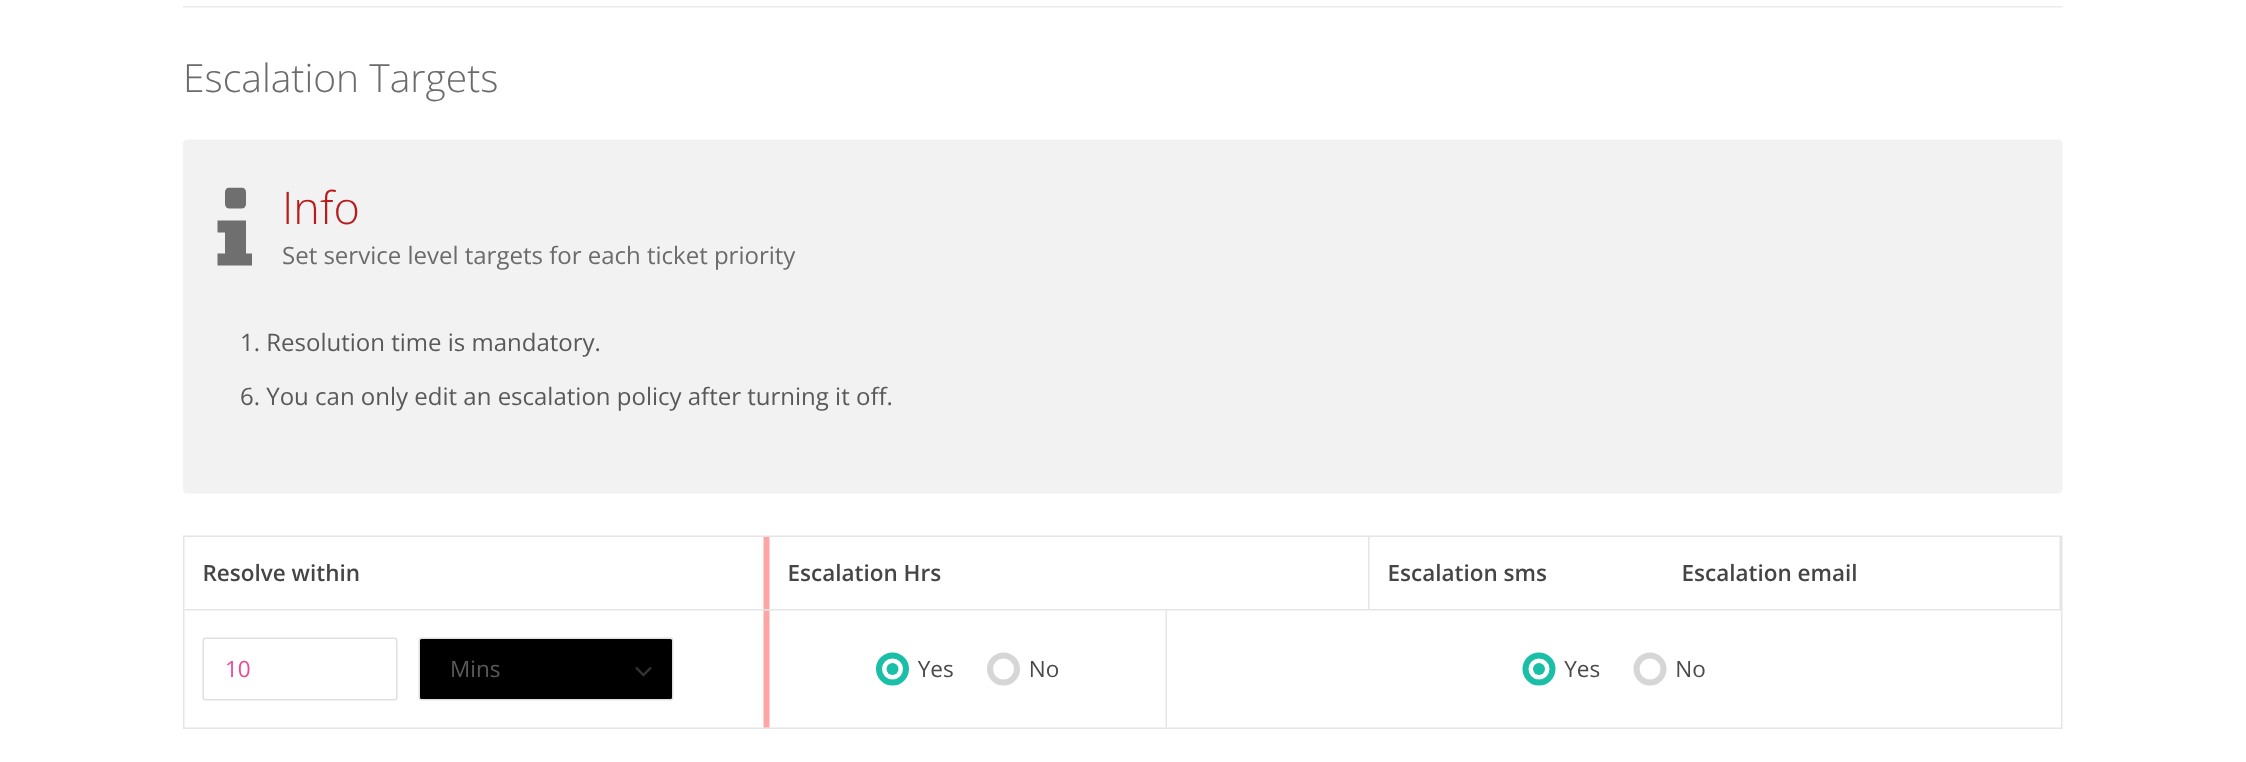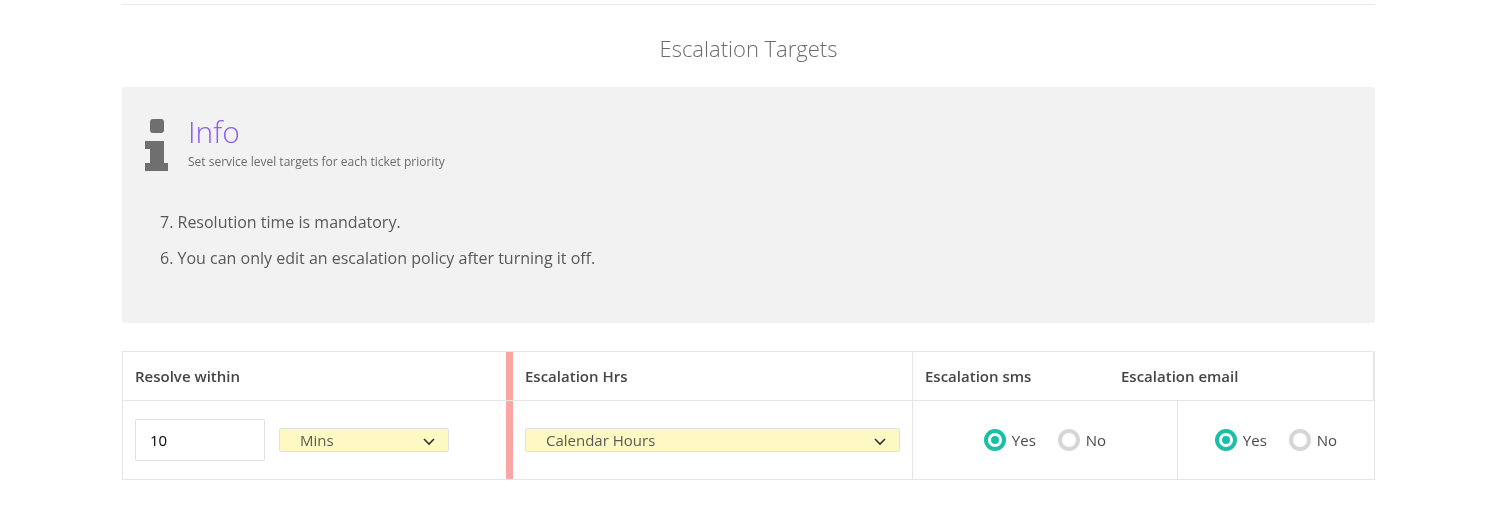--- a/index.html
+++ b/index.html
@@ -17,25 +17,24 @@
     }
     .container {
       padding: 0 122px;
     }
     .top-divider {
       border-top: 1px solid #eaeaea;
       margin-top: 4px;
       margin-bottom: 28px;
     }
     .section-title {
-      font-size: 22px;
+      font-size: 26px;
       font-weight: 300;
       color: #6b6b6b;
       margin-bottom: 24px;
-      text-align: center;
     }
     .info-box {
       background: #f2f2f2;
       padding: 30px 20px 40px 20px;
       border-radius: 3px;
       margin-bottom: 28px;
     }
     .info-header {
       display: flex;
       align-items: flex-start;
@@ -50,26 +49,26 @@
     .info-icon svg {
       display: block;
     }
     .info-title-block {
       display: flex;
       flex-direction: column;
     }
     .info-title {
       font-size: 30px;
       font-weight: 300;
-      color: #8b5cf6;
+      color: #b91c1c;
       line-height: 1;
       margin-bottom: 6px;
     }
     .info-subtitle {
-      font-size: 12px;
+      font-size: 16px;
       color: #6b6b6b;
       font-weight: 400;
     }
     .info-list {
       list-style: none;
       padding-left: 18px;
     }
     .info-list li {
       font-size: 16px;
       color: #595959;
@@ -94,61 +93,61 @@
       display: flex;
     }
     .td {
       padding: 18px 12px;
       display: flex;
       align-items: center;
       gap: 14px;
     }
     .col-resolve {
       flex: 0 0 390px;
-      border-right: 7px solid #fca5a5;
+      border-right: 4px solid #fca5a5;
     }
     .col-hrs {
       flex: 0 0 400px;
       border-right: 1px solid #e5e5e5;
     }
     .col-email {
       flex: 0 0 265px;
       border-right: 1px solid #e5e5e5;
     }
     .col-sms {
       flex: 1;
     }
     .text-input {
       width: 130px;
       height: 42px;
       border: 1px solid #e0e0e0;
       border-radius: 2px;
       padding: 0 14px;
       font-size: 15px;
-      color: #000000;
+      color: #ec4899;
       font-family: inherit;
       background: #fff;
     }
     .select-wrap {
       position: relative;
       flex: 1;
     }
     .select-wrap.small {
       flex: 0 0 170px;
     }
     .select {
       width: 100%;
-      height: 24px;
+      height: 42px;
       border: 1px solid #e0e0e0;
       border-radius: 2px;
       padding: 0 36px 0 20px;
       font-size: 15px;
       color: #5a5a5a;
       font-family: inherit;
-      background: #fef9c3;
+      background: #000000;
       appearance: none;
       -webkit-appearance: none;
       cursor: pointer;
     }
     .select-chevron {
       position: absolute;
       right: 14px;
       top: 50%;
       transform: translateY(-50%);
       pointer-events: none;
@@ -212,21 +211,21 @@
           <rect x="8" y="0" width="14" height="14" rx="3" fill="#6f6f6f"></rect>
           <path d="M 3 22 L 22 22 L 22 44 L 26 44 L 26 52 L 3 52 L 3 44 L 8 44 L 8 30 L 3 30 Z" fill="#6f6f6f"></path>
         </svg>
       </span>
       <div class="info-title-block">
         <div class="info-title">Info</div>
         <div class="info-subtitle">Set service level targets for each ticket priority</div>
       </div>
     </div>
     <ul class="info-list">
-      <li>7. Resolution time is mandatory.</li>
+      <li>1. Resolution time is mandatory.</li>
       <li>6. You can only edit an escalation policy after turning it off.</li>
     </ul>
   </div>
 
   <div class="targets-table">
     <div class="targets-header">
       <div class="th col-resolve">Resolve within</div>
       <div class="th col-hrs">Escalation Hrs</div>
       <div class="th col-sms">Escalation sms</div>
       <div class="th col-email">Escalation email</div>
@@ -240,32 +239,20 @@
             <option>Mins</option>
           </select>
           <span class="select-chevron">
             <svg width="12" height="8" viewBox="0 0 12 8">
                 <path d="M1 1 L6 6 L11 1" stroke="#333" stroke-width="1.6" fill="none"></path>
               </svg>
           </span>
         </div>
       </div>
 
-      <div class="td col-hrs">
-        <div class="select-wrap">
-          <select class="select">
-            <option>Calendar Hours</option>
-          </select>
-          <span class="select-chevron">
-            <svg width="12" height="8" viewBox="0 0 12 8">
-                <path d="M1 1 L6 6 L11 1" stroke="#333" stroke-width="1.6" fill="none"></path>
-              </svg>
-          </span>
-        </div>
-      </div>
 
       <div class="td col-email">
         <div class="radio-group">
           <div class="radio-option">
             <span class="radio selected"></span>
             <span class="radio-label">Yes</span>
           </div>
           <div class="radio-option">
             <span class="radio unselected"></span>
             <span class="radio-label">No</span>

